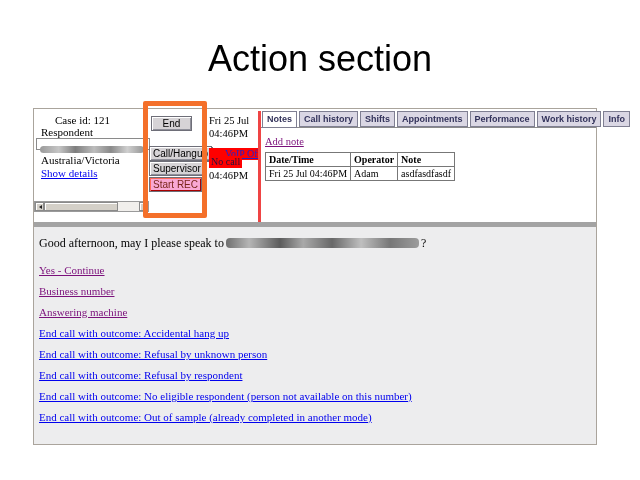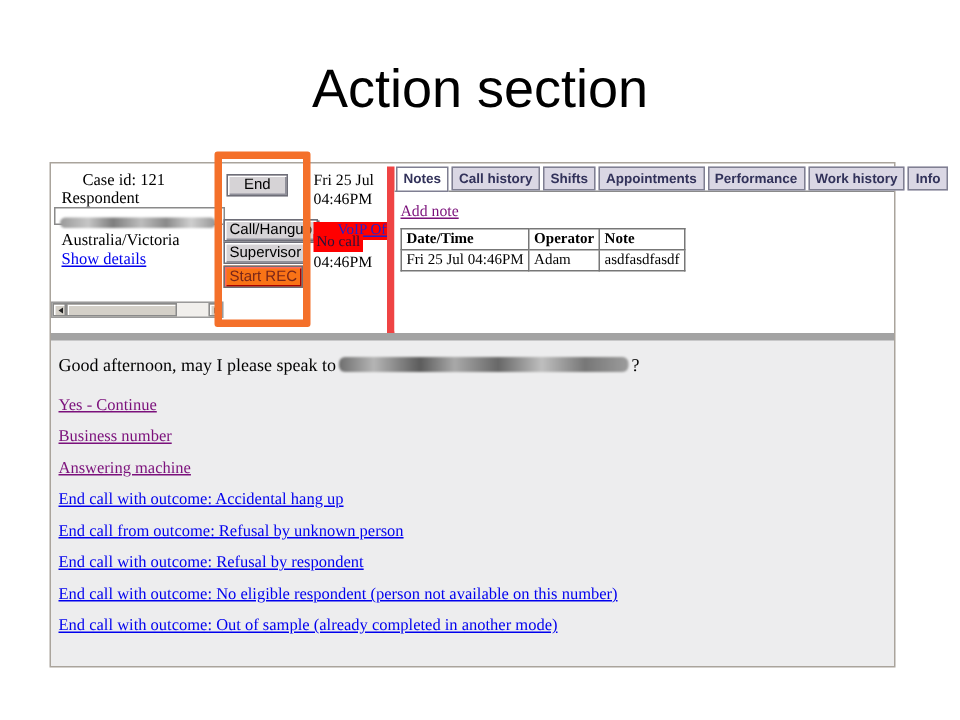--- a/index.html
+++ b/index.html
@@ -33,36 +33,36 @@
   .tri.l { left:1px; border-right:3px solid #222; }
   .tri.r { left:3px; border-left:3px solid #222; }
   .sthumb { position:absolute; left:9px; top:0; width:74px; height:9px; background:#d4d0c8;
             border:1px solid #8a8a8a; box-shadow:inset 1px 1px 0 #fff; }
 
   
   .btn { position:absolute; left:115px; font-size:10px; text-align:center;
          background:#d6d3d6; color:#000; border:1px solid #6e6e78; padding:1px 3px;
          box-shadow:inset 1px 1px 0 #ffffff, inset -1px -1px 0 #90909a;
          white-space:nowrap; cursor:pointer; }
-  .btn-rec { background:#f97316; color:#79261a;
+  .btn-rec { background:#f9a8d4; color:#79261a;
              box-shadow:inset 1px 1px 0 #ff6a5a, inset -1px -1px 0 #a90000;text-align:right; }
 
   .hl-rect { position:absolute; left:109px; top:-8px; width:64px; height:117px;
              border:5px solid #f4702a; border-radius:2px; z-index:5; pointer-events:none; }
 
   
   .status-txt { position:absolute; left:175px; font-size:10.5px; white-space:nowrap; }
   .chip { position:absolute; left:175px; background:#ff0000; font-size:10px;
           padding:0 2px 1px 2px; white-space:nowrap; }
   .chip .link { color:#2222cc; }
   .chip.nocall { color:#24133c; }
 
   
   .tab-panel { position:absolute; left:224px; top:2px; right:0; height:111px;
-               border-left:5px solid #ef4444; background:#fff; }
+               border-left:3px solid #ef4444; background:#fff; }
   .tab-strip { display:flex; align-items:flex-end; gap:2px; padding-left:1px;
                position:relative; z-index:2; }
   .tab { font:bold 9px "Liberation Sans","DejaVu Sans",sans-serif; color:#32325a;
          background:#dad7e4; border:1px solid #7f7f92; padding:2px 4px;
          white-space:nowrap; cursor:pointer; }
   .tab.active { background:#fff; margin-bottom:-1px; padding-bottom:3px; }
   .tab-content { border-top:1px solid #8a8a8a; padding:3px 4px; height:94px; background:#fff; }
   .addnote { font-size:10.5px; }
   table.notes { border-collapse:collapse; margin-top:3px; font-size:10px; }
   table.notes th, table.notes td { border:1px solid #777; background:#fff;
@@ -146,19 +146,19 @@
         </table>
     </div>
   </div>
 
   <div class="script">
     <p><span>Good afternoon, may I please speak to</span><span class="redact redact-line"></span><span>?</span></p>
     <a class="vlink first">Yes - Continue</a>
     <a class="vlink">Business number</a>
     <a class="vlink">Answering machine</a>
     <a class="link">End call with outcome: Accidental hang up</a>
-    <a class="link">End call from outcome: Refusal by unknown person</a>
+    <a class="link">End call with outcome: Refusal by unknown person</a>
     <a class="link">End call with outcome: Refusal by respondent</a>
     <a class="link">End call with outcome: No eligible respondent (person not available on this number)</a>
     <a class="link">End call with outcome: Out of sample (already completed in another mode)</a>
   </div>
 
 </div>
 
 </body></html>

